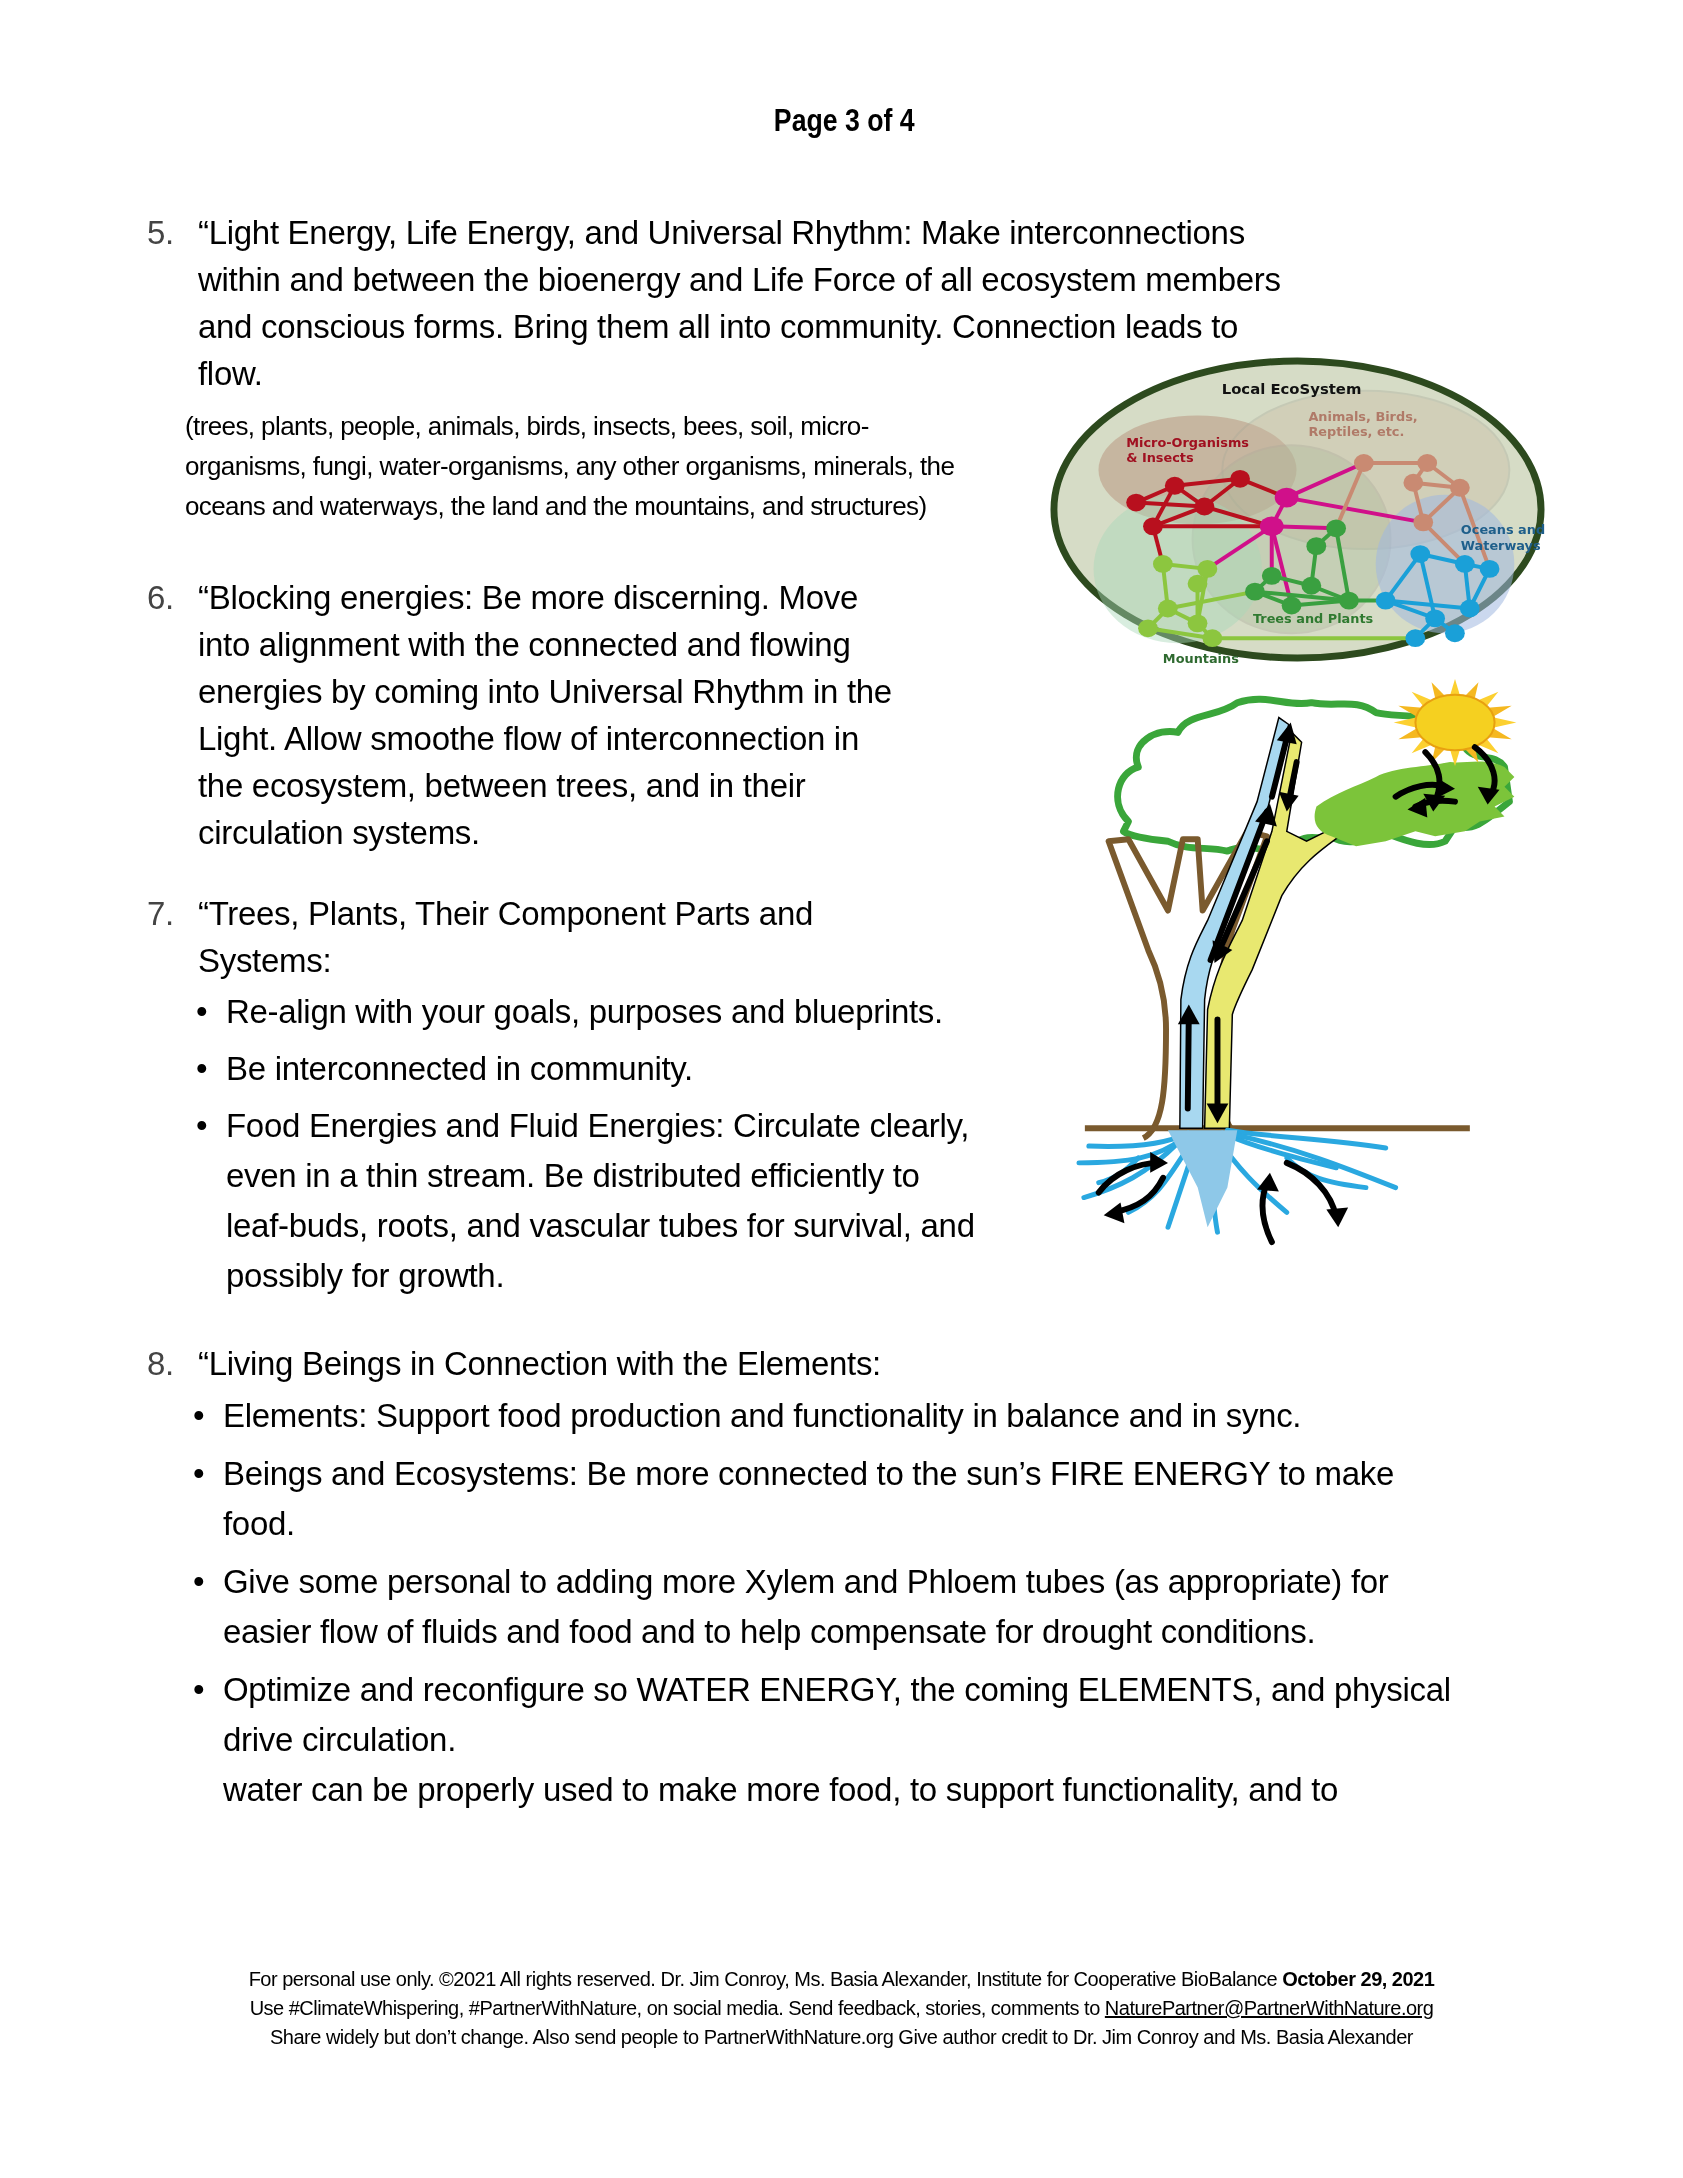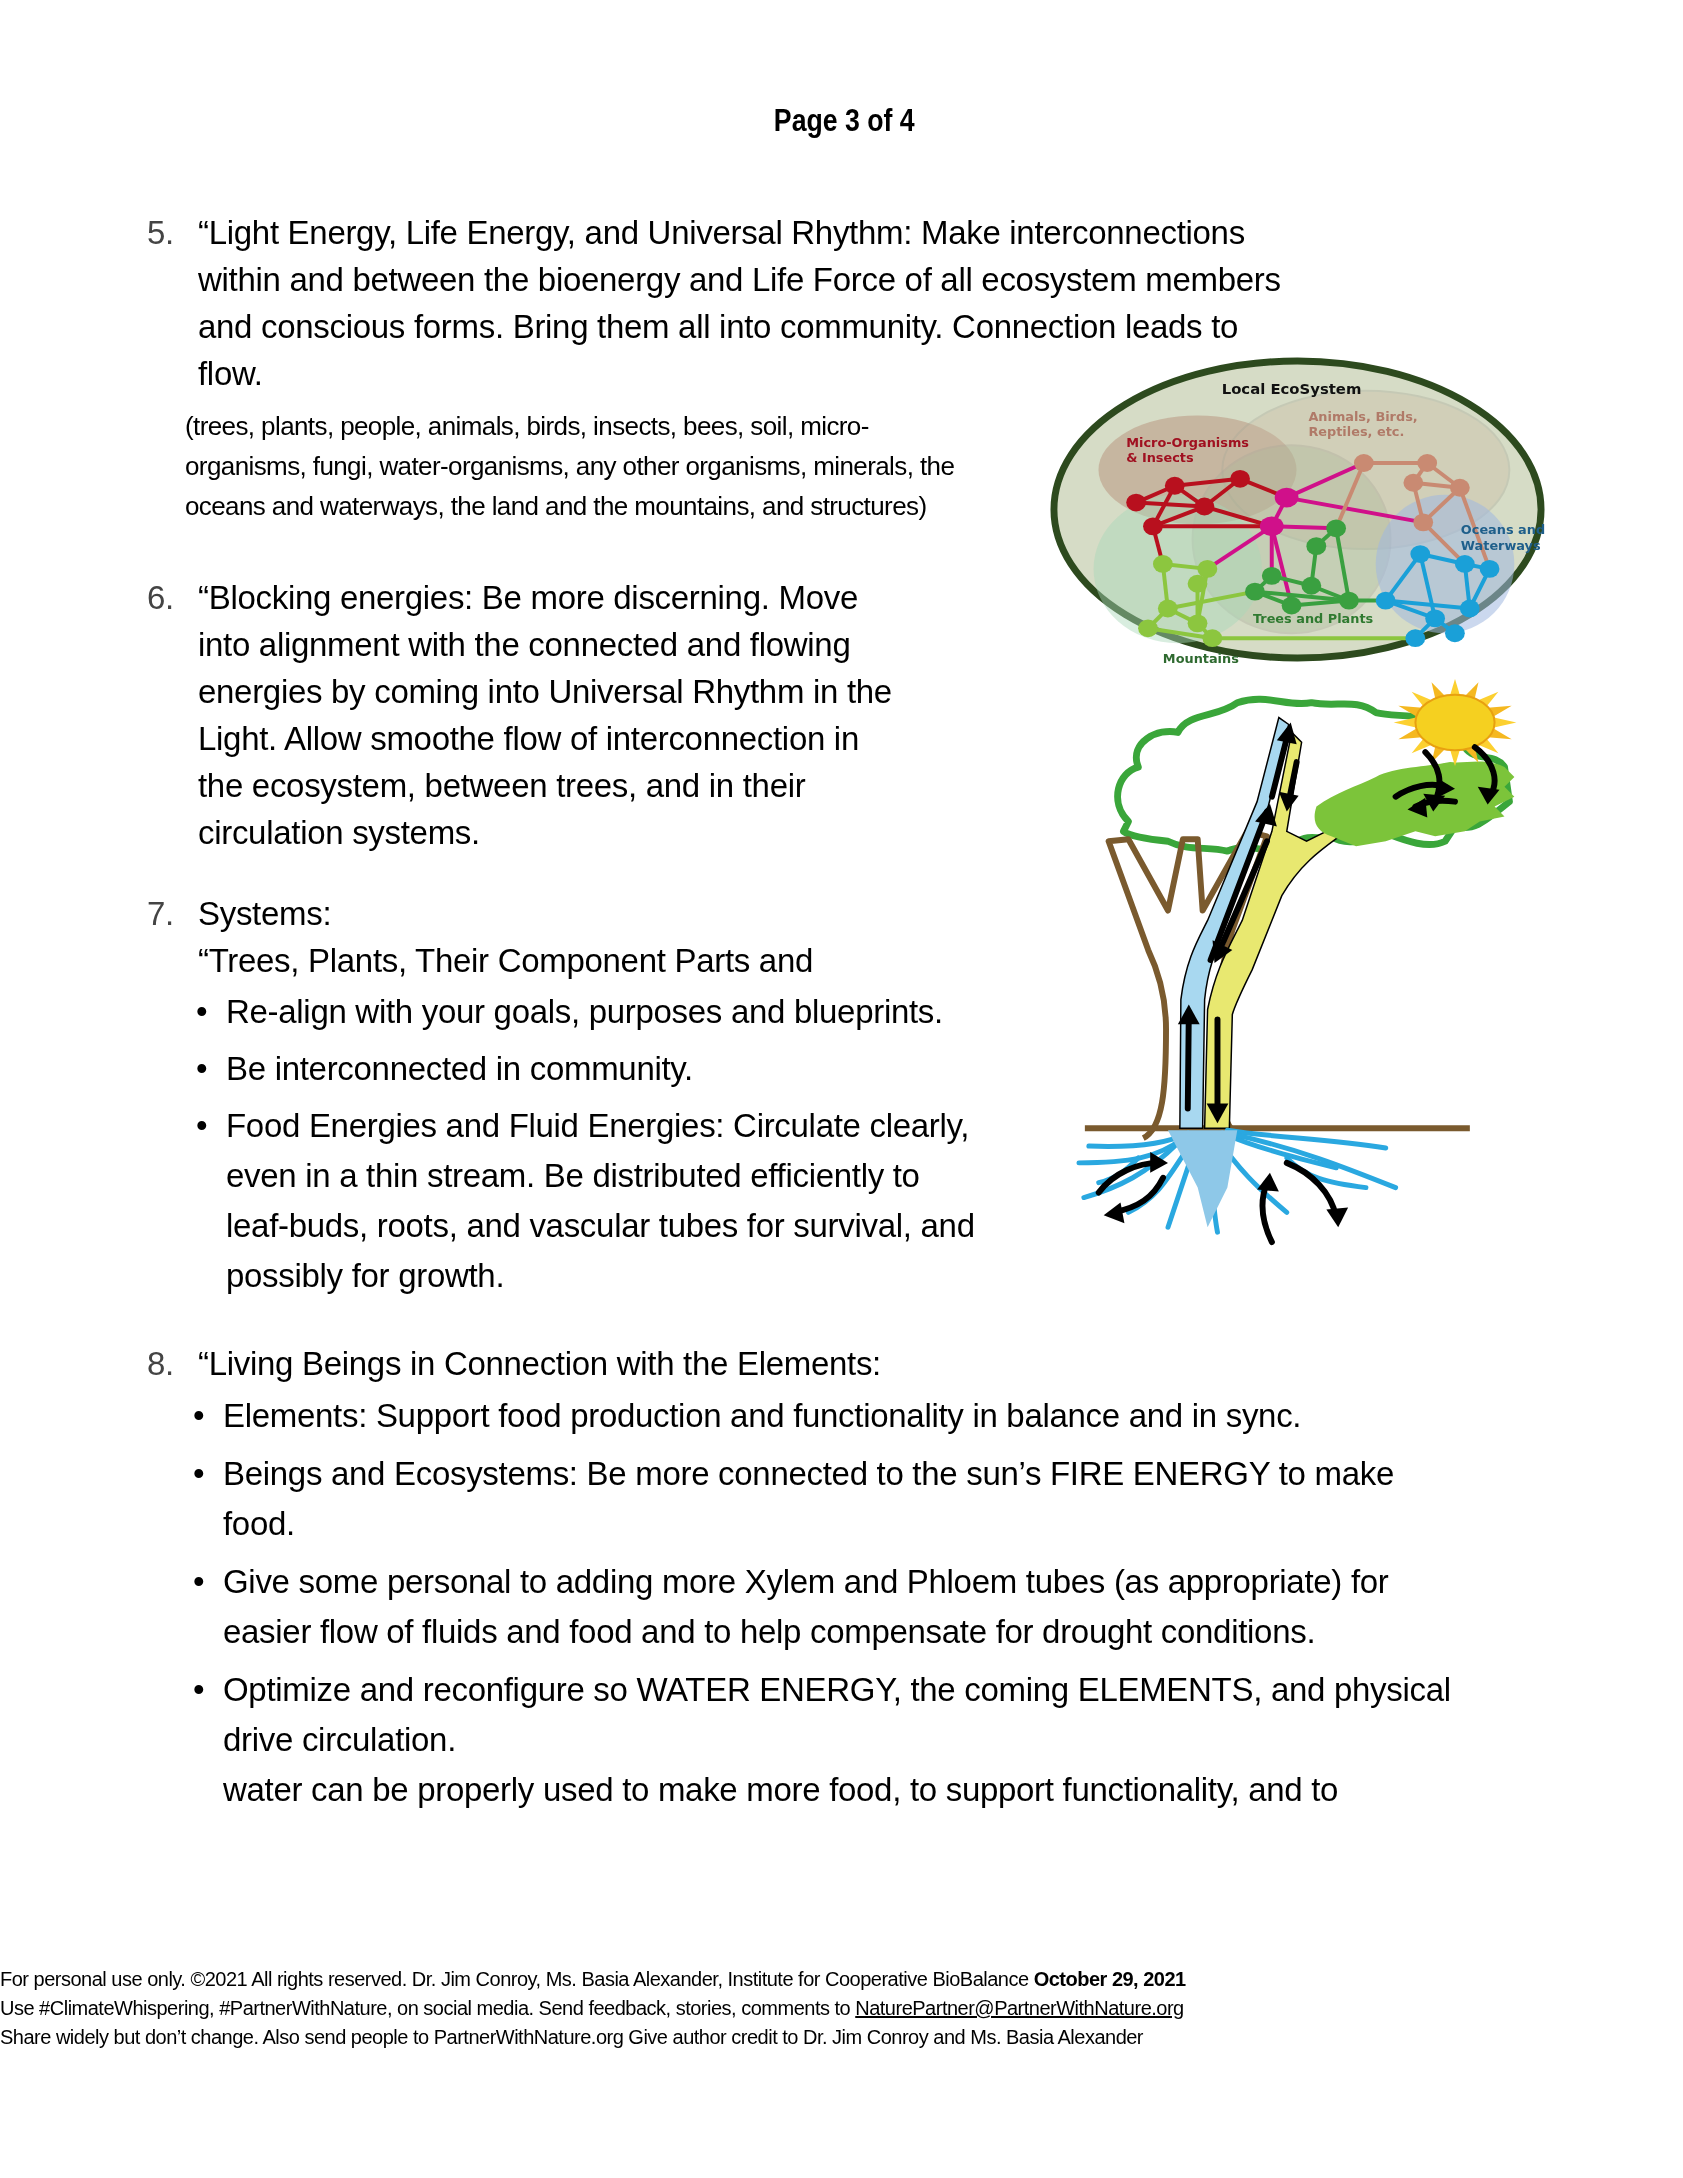--- a/index.html
+++ b/index.html
@@ -12,21 +12,21 @@
   .item .num { position: absolute; left: 0; top: 0; color: #444; }
   .item .txt { display: block; margin-left: 51px; }
   .item .line { display: block; white-space: nowrap; }
   .paren { position: absolute; left: 185px; top: 406px; font-size: 26px; line-height: 40px;
            font-family: "Liberation Sans Narrow", "Liberation Sans", sans-serif; letter-spacing: -0.6px; }
   .paren .line { display: block; white-space: nowrap; }
   .bullets { position: absolute; left: 196px; font-size: 33px; letter-spacing: -0.3px; }
   .bullet { position: relative; padding-left: 30px; line-height: 50px; }
   .bullet .dot { position: absolute; left: 0; top: 0; }
   .bullet .line { display: block; white-space: nowrap; }
-  .footer { position: absolute; left: 0; width: 1683px; top: 1965px; 
+  .footer { position: absolute; left: 0; width: 1683px; top: 1965px; text-align: center;
             font-size: 20px; line-height: 29px; letter-spacing: -0.5px; }
   .footer .fline { display: block; white-space: nowrap; }
   .footer .date { font-weight: bold; }
   .footer .email { text-decoration: underline; }
   svg text { font-family: "DejaVu Sans", sans-serif; font-weight: bold; }
 </style>
 </head>
 <body>
 
 <div class="page-header">Page 3 of 4</div>
@@ -54,22 +54,22 @@
     <span class="line">energies by coming into Universal Rhythm in the</span>
     <span class="line">Light.  Allow smoothe flow of interconnection in</span>
     <span class="line">the ecosystem, between trees, and in their</span>
     <span class="line">circulation systems.</span>
   </span>
 </div>
 
 <div class="item" style="top:890px;">
   <span class="num">7.</span>
   <span class="txt">
+    <span class="line">“Trees, Plants, Their Component Parts and</span>
     <span class="line">Systems:</span>
-    <span class="line">“Trees, Plants, Their Component Parts and</span>
   </span>
 </div>
 <div class="bullets" style="top:987px;">
   <div class="bullet" style="margin-bottom:7px;">
     <span class="dot">•</span>
     <span class="line">Re-align with your goals, purposes and blueprints.</span>
   </div>
   <div class="bullet" style="margin-bottom:7px;">
     <span class="dot">•</span>
     <span class="line">Be interconnected in community.</span>

